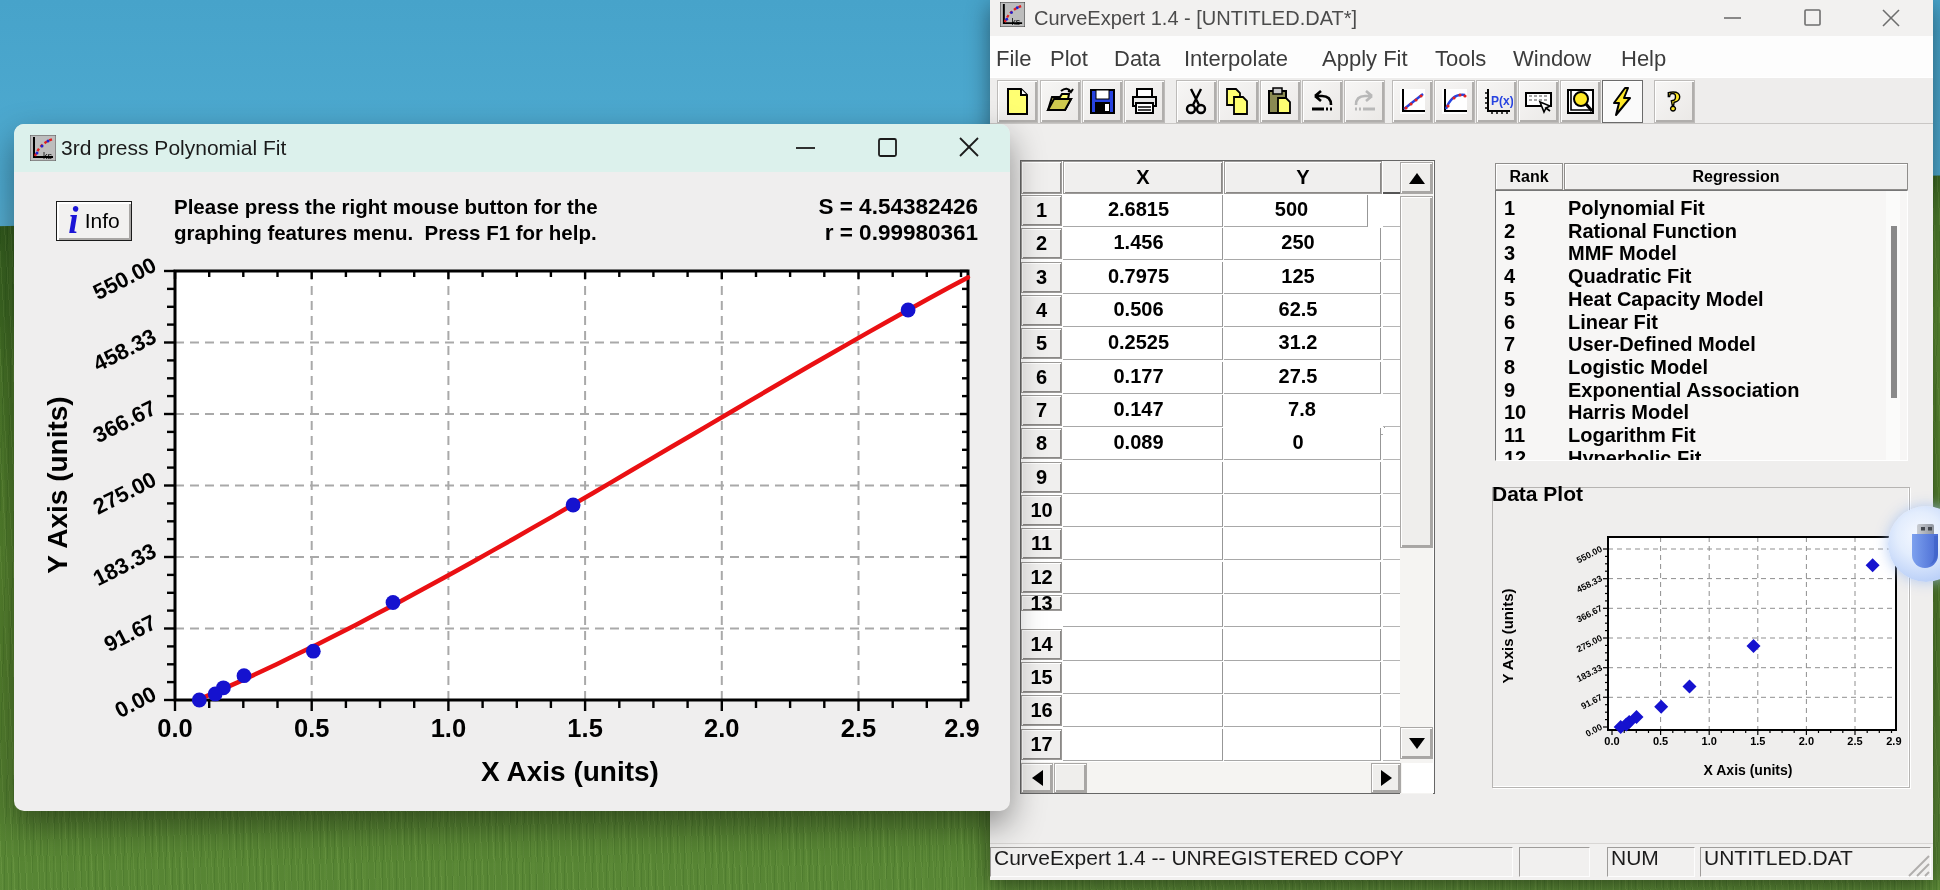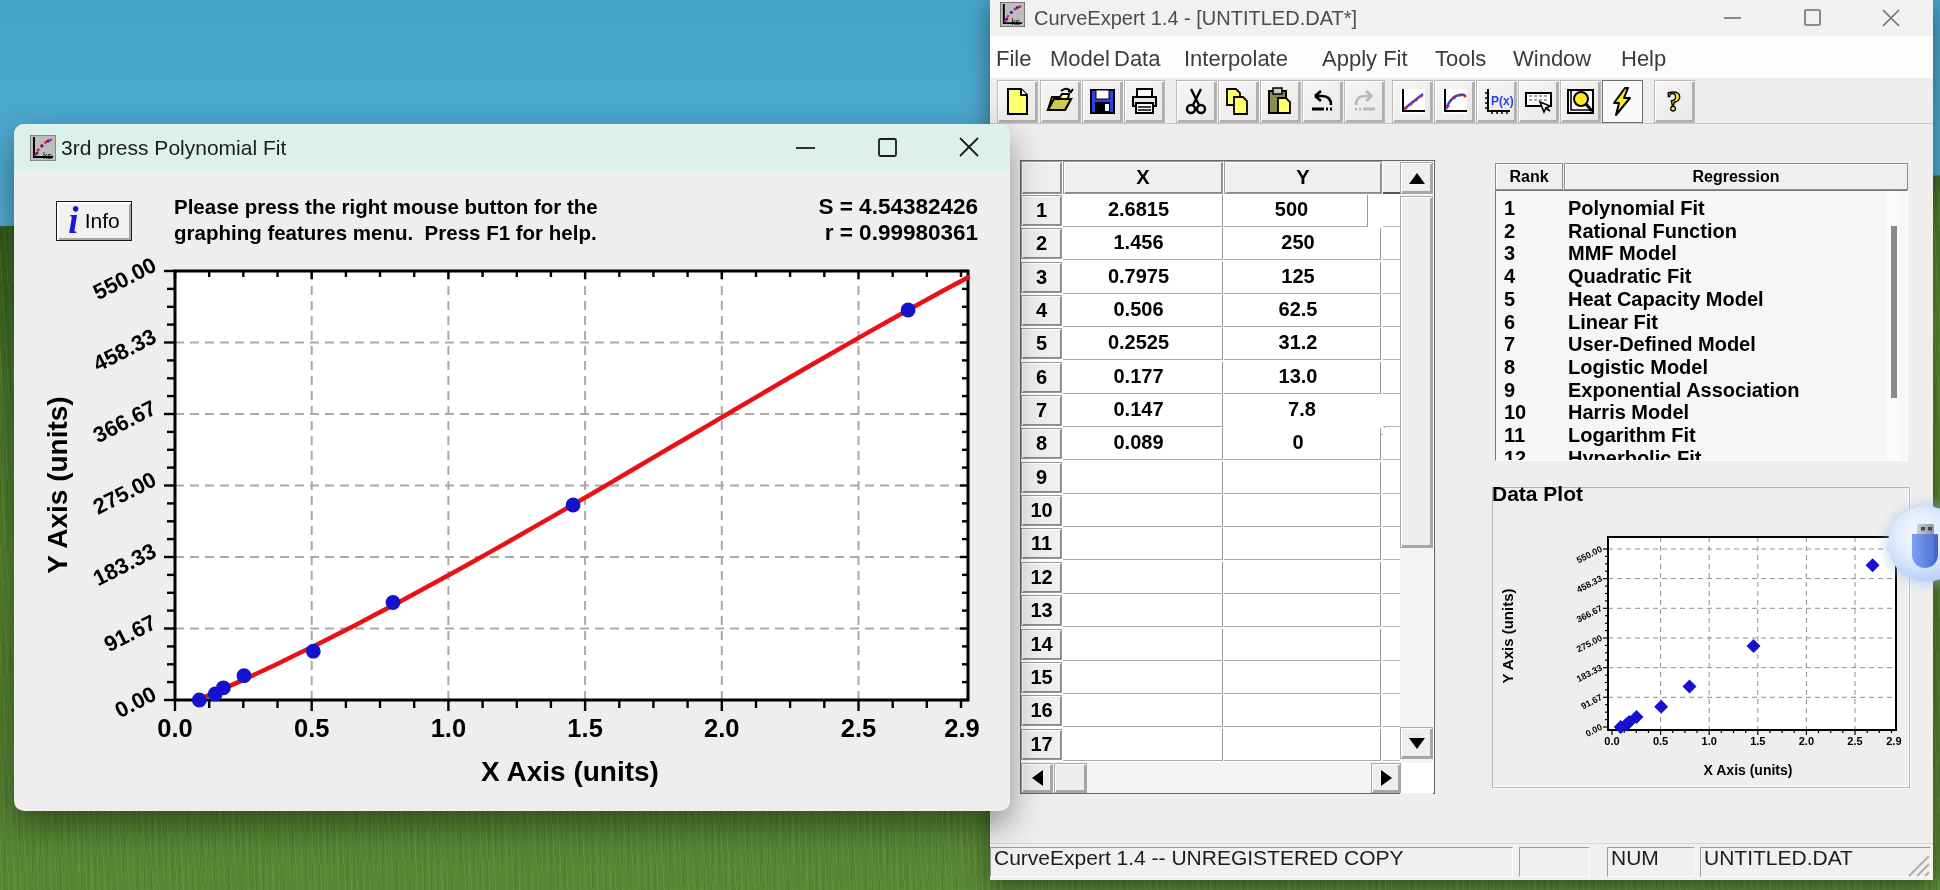--- a/index.html
+++ b/index.html
@@ -71,21 +71,21 @@
   <span class="title">CurveExpert 1.4 - [UNTITLED.DAT*]</span>
   <svg style="position:absolute;left:724px;top:0" width="220" height="36" viewBox="0 0 220 36" stroke="#6e6e6e" stroke-width="1.6" fill="none">
    <line x1="10" y1="18" x2="27" y2="18"></line>
    <rect x="91" y="10" width="15" height="15" rx="1"></rect>
    <line x1="169" y1="10" x2="185" y2="26"></line>
           <line x1="185" y1="10" x2="169" y2="26"></line>
   </svg>
  </div>
  <div class="menubar">
         <span class="mi" style="left:6px">File</span>
-<span class="mi" style="left:60px">Model</span>
+<span class="mi" style="left:60px">Plot</span>
 <span class="mi" style="left:124px">Data</span>
 <span class="mi" style="left:194px">Interpolate</span>
 <span class="mi" style="left:332px">Apply Fit</span>
 <span class="mi" style="left:445px">Tools</span>
 <span class="mi" style="left:523px">Window</span>
 <span class="mi" style="left:631px">Help</span>
       </div>
  <div class="toolbar">
         <div class="tbtn" style="left:7px">
           <svg width="33" height="33" viewBox="0 0 33 33">
@@ -236,21 +236,21 @@
 <div class="cell hdr" style="left:1021px;top:295px;width:41px;height:31px">4</div>
 <div class="cell dat" style="left:1063px;top:295px;width:160px;height:32px">0.506</div>
 <div class="cell dat" style="left:1224px;top:295px;width:157px;height:32px">62.5</div>
 <div style="position:absolute;left:1383px;top:295px;width:17px;height:32px;background:#fff;border-bottom:1px solid #b5b5b5"></div>
 <div class="cell hdr" style="left:1021px;top:328px;width:41px;height:31px">5</div>
 <div class="cell dat" style="left:1063px;top:328px;width:160px;height:32px">0.2525</div>
 <div class="cell dat" style="left:1224px;top:328px;width:157px;height:32px">31.2</div>
 <div style="position:absolute;left:1383px;top:328px;width:17px;height:32px;background:#fff;border-bottom:1px solid #b5b5b5"></div>
 <div class="cell hdr" style="left:1021px;top:362px;width:41px;height:31px">6</div>
 <div class="cell dat" style="left:1063px;top:362px;width:160px;height:32px">0.177</div>
-<div class="cell dat" style="left:1224px;top:362px;width:157px;height:32px">13.0</div>
+<div class="cell dat" style="left:1224px;top:362px;width:157px;height:32px">27.5</div>
 <div style="position:absolute;left:1383px;top:362px;width:17px;height:32px;background:#fff;border-bottom:1px solid #b5b5b5"></div>
 <div class="cell hdr" style="left:1021px;top:395px;width:41px;height:31px">7</div>
 <div class="cell dat" style="left:1063px;top:395px;width:160px;height:32px">0.147</div>
 <div class="cell dat" style="left:1228px;top:395px;width:157px;height:40px">7.8</div>
 <div style="position:absolute;left:1383px;top:395px;width:17px;height:32px;background:#fff;border-bottom:1px solid #b5b5b5"></div>
 <div class="cell hdr" style="left:1021px;top:428px;width:41px;height:31px">8</div>
 <div class="cell dat" style="left:1063px;top:428px;width:160px;height:32px">0.089</div>
 <div class="cell dat" style="left:1224px;top:428px;width:157px;height:32px">0</div>
 <div style="position:absolute;left:1383px;top:428px;width:17px;height:32px;background:#fff;border-bottom:1px solid #b5b5b5"></div>
 <div class="cell hdr" style="left:1021px;top:462px;width:41px;height:31px">9</div>
@@ -262,21 +262,21 @@
 <div class="cell dat" style="left:1224px;top:495px;width:157px;height:32px"></div>
 <div style="position:absolute;left:1383px;top:495px;width:17px;height:32px;background:#fff;border-bottom:1px solid #b5b5b5"></div>
 <div class="cell hdr" style="left:1021px;top:528px;width:41px;height:31px">11</div>
 <div class="cell dat" style="left:1063px;top:528px;width:160px;height:32px"></div>
 <div class="cell dat" style="left:1224px;top:528px;width:157px;height:32px"></div>
 <div style="position:absolute;left:1383px;top:528px;width:17px;height:32px;background:#fff;border-bottom:1px solid #b5b5b5"></div>
 <div class="cell hdr" style="left:1021px;top:562px;width:41px;height:31px">12</div>
 <div class="cell dat" style="left:1063px;top:562px;width:160px;height:32px"></div>
 <div class="cell dat" style="left:1224px;top:562px;width:157px;height:32px"></div>
 <div style="position:absolute;left:1383px;top:562px;width:17px;height:32px;background:#fff;border-bottom:1px solid #b5b5b5"></div>
-<div class="cell hdr" style="left:1021px;top:595px;width:41px;height:31px">13</div>
+<div class="cell hdr" style="left:1021px;top:595px;width:41px;height:16px">13</div>
 <div class="cell dat" style="left:1063px;top:595px;width:160px;height:32px"></div>
 <div class="cell dat" style="left:1224px;top:595px;width:157px;height:32px"></div>
 <div style="position:absolute;left:1383px;top:595px;width:17px;height:32px;background:#fff;border-bottom:1px solid #b5b5b5"></div>
 <div class="cell hdr" style="left:1021px;top:629px;width:41px;height:31px">14</div>
 <div class="cell dat" style="left:1063px;top:629px;width:160px;height:32px"></div>
 <div class="cell dat" style="left:1224px;top:629px;width:157px;height:32px"></div>
 <div style="position:absolute;left:1383px;top:629px;width:17px;height:32px;background:#fff;border-bottom:1px solid #b5b5b5"></div>
 <div class="cell hdr" style="left:1021px;top:662px;width:41px;height:31px">15</div>
 <div class="cell dat" style="left:1063px;top:662px;width:160px;height:32px"></div>
 <div class="cell dat" style="left:1224px;top:662px;width:157px;height:32px"></div>

